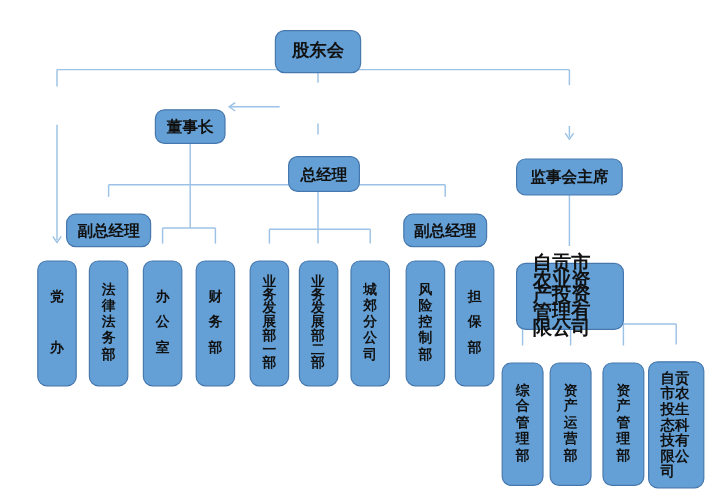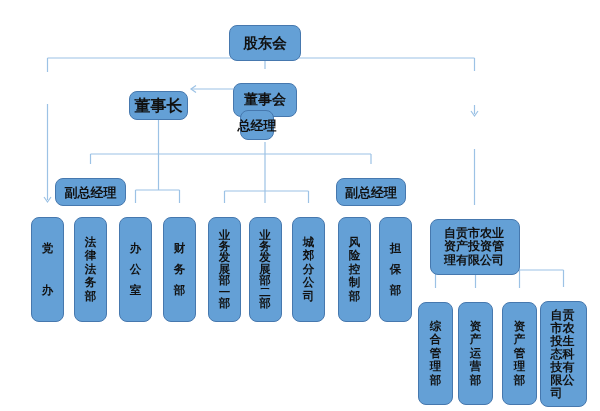--- a/index.html
+++ b/index.html
@@ -55,21 +55,21 @@
     font-size: 11.5px;
   }
   .vtext span {
     display: block;
     line-height: 1;
     flex: 0 1 auto;
     min-height: 0;
   }
   .wtext5 {
     width: 62px;
-    font-size: 12px;
+    font-size: 16px;
     line-height: 13.5px;
     word-break: break-all;
     text-align: left;
   }
   .wtext2 {
     width: 26px;
     font-size: 12px;
     line-height: 13px;
     word-break: break-all;
     text-align: left;
@@ -114,27 +114,27 @@
       <line x1="563.5" y1="270" x2="563.5" y2="287" stroke="#9cc2e5" stroke-width="1.2"></line>
       <polyline points="196,85.5 191,89 196,92.5" fill="none" stroke="#9cc2e5" stroke-width="1.2"></polyline>
       <polyline points="44,197 47.5,202 51,197" fill="none" stroke="#9cc2e5" stroke-width="1.2"></polyline>
       <polyline points="471,111 474.5,116 478,111" fill="none" stroke="#9cc2e5" stroke-width="1.2"></polyline>
     </svg>
   <div id="node-layer">
       <div class="node" style="left: 229px; top: 11px; width: 72px; height: 36px;">
         <div class="htext" style="font-size: 14.5px;">股东会</div>
       </div>
       <div class="node" style="left: 129px; top: 77px; width: 59px; height: 29px;">
-        <div class="htext" style="font-size: 16px;">董事长</div>
-      </div>
-      <div class="node" style="left: 233px; top: 69px; width: 64px; height: 34px;">
-        <div class="htext" style="font-size: 14px;">董事会</div>
-      </div>
-      <div class="node" style="left: 240px; top: 96px; width: 34px; height: 30px;">
+        <div class="htext" style="font-size: 13px;">董事长</div>
+      </div>
+      <div class="node" style="left: 240px; top: 116px; width: 60px; height: 30px;">
         <div class="htext" style="font-size: 13px;">总经理</div>
+      </div>
+      <div class="node" style="left: 430px; top: 118px; width: 89px; height: 31px;">
+        <div class="htext" style="font-size: 13px;">监事会主席</div>
       </div>
       <div class="node" style="left: 55px; top: 164px; width: 71px; height: 28px;">
         <div class="htext" style="font-size: 13px;">副总经理</div>
       </div>
       <div class="node" style="left: 336px; top: 164px; width: 70px; height: 28px;">
         <div class="htext" style="font-size: 13px;">副总经理</div>
       </div>
       <div class="node" style="left: 31px; top: 203px; width: 33px; height: 105px;">
         <div class="vtext" style="height: 54px;">
           <span>党</span>

